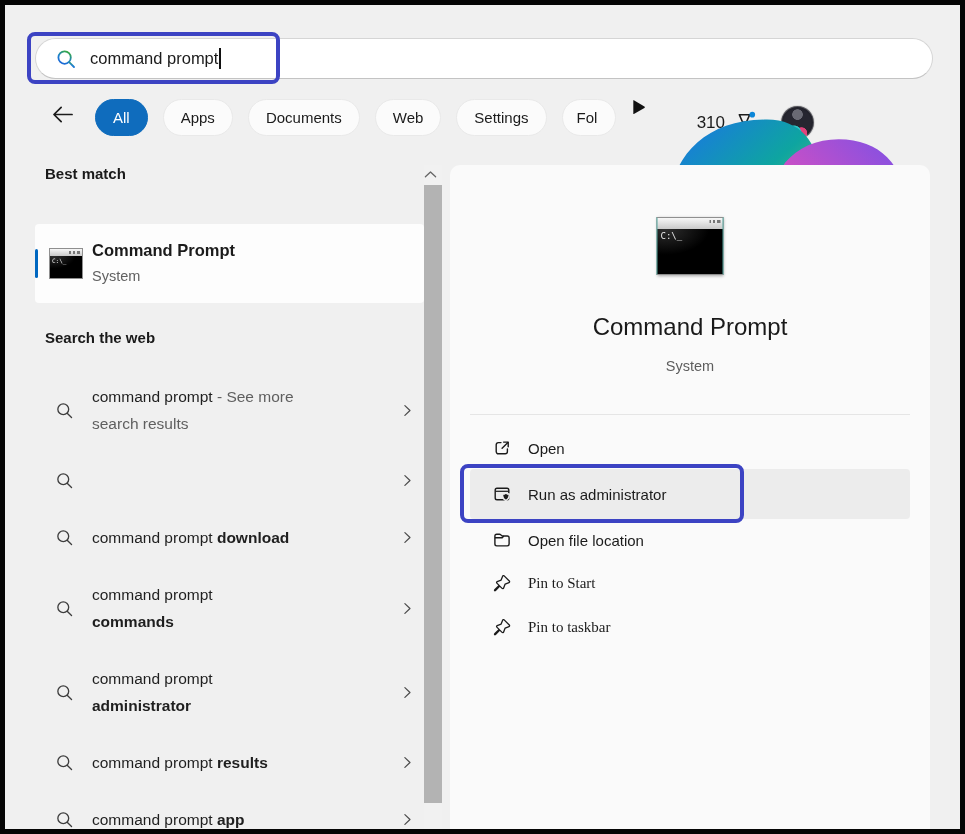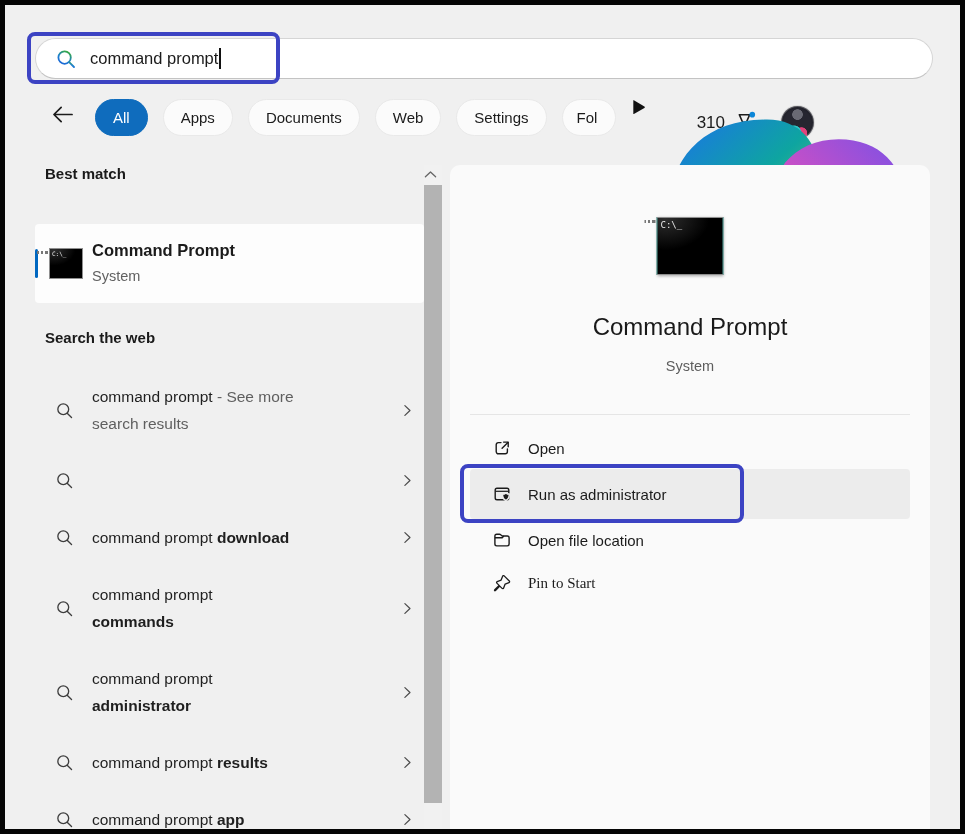--- a/index.html
+++ b/index.html
@@ -91,21 +91,21 @@
 
   .actions{ position:absolute; left:0; top:262px; width:100%; display:flex; flex-direction:column; }
   .action-row{ position:relative; margin:0 20px; height:42px; display:flex; align-items:center; border-radius:4px; cursor:pointer; }
   .action-row.tall{ height:44px;font-family:Liberation Serif, serif; }
   .action-row.highlight{ height:50px; background:#ececec; }
   .ar-icon{ position:absolute; left:22px; width:20px; height:20px; color:#1b1b1b; }
   .ar-label{ position:absolute; left:58px; font-size:15px; color:#1b1b1b; }
   .annotation-action{ left:-10px; top:-5px; width:284px; height:59px; }
 
   
-  .cmd-icon{ display:flex; flex-direction:row; background:#14b8a6; border:1px solid #8f8f8f; }
+  .cmd-icon{ display:flex; flex-direction:column; background:#14b8a6; border:1px solid #8f8f8f; }
   .cmd-icon .bar{ position:relative; background:linear-gradient(#f7f7f7,#c9c9c9); }
   .cmd-icon .bar::after{
     content:''; position:absolute; right:2px; top:2px; height:3px; width:11px;
     background:linear-gradient(90deg,#777 0 2px,transparent 2px 4px,#777 4px 6px,transparent 6px 8px,#777 8px 11px);
   }
   .cmd-icon .body{
     flex:1; background:radial-gradient(ellipse 130% 110% at 12% 0%, #2e2e2e, #000 52%);
     color:#eaeaea; font-family:"DejaVu Sans Mono",monospace; padding:1px 0 0 2px;
   }
   .cmd-sm{ width:34px; height:31px; } .cmd-sm .bar{ height:7px; } .cmd-sm .body{ font-size:6px; }
@@ -399,16 +399,24 @@
 
   <div class="action-row tall">
     <span class="ar-icon icon">
             <svg viewBox="0 0 20 20">
               <path d="M11.9 2.6l5.4 5.4c.5.5.33 1.33-.32 1.58l-3.85 1.5-1.5 3.95c-.25.65-1.08.82-1.58.32l-2.25-2.25-4.1 4.1c-.3.3-.95.55-1.1.4-.15-.15.1-.8.4-1.1l4.1-4.1-2.25-2.25c-.5-.5-.33-1.33.32-1.58l3.95-1.5 1.5-3.85c.25-.65 1.08-.82 1.58-.32z" fill="none" stroke="currentColor" stroke-width="1.3" stroke-linejoin="round"></path>
             </svg>
           </span>
     <span class="ar-label">Pin to Start</span>
   </div>
 
+  <div class="action-row tall">
+    <span class="ar-icon icon">
+            <svg viewBox="0 0 20 20">
+              <path d="M11.9 2.6l5.4 5.4c.5.5.33 1.33-.32 1.58l-3.85 1.5-1.5 3.95c-.25.65-1.08.82-1.58.32l-2.25-2.25-4.1 4.1c-.3.3-.95.55-1.1.4-.15-.15.1-.8.4-1.1l4.1-4.1-2.25-2.25c-.5-.5-.33-1.33.32-1.58l3.95-1.5 1.5-3.85c.25-.65 1.08-.82 1.58-.32z" fill="none" stroke="currentColor" stroke-width="1.3" stroke-linejoin="round"></path>
+            </svg>
+          </span>
+    <span class="ar-label">Pin to taskbar</span>
+  </div>
 </div>
   </div>
 
 </div>
 
 </body></html>

